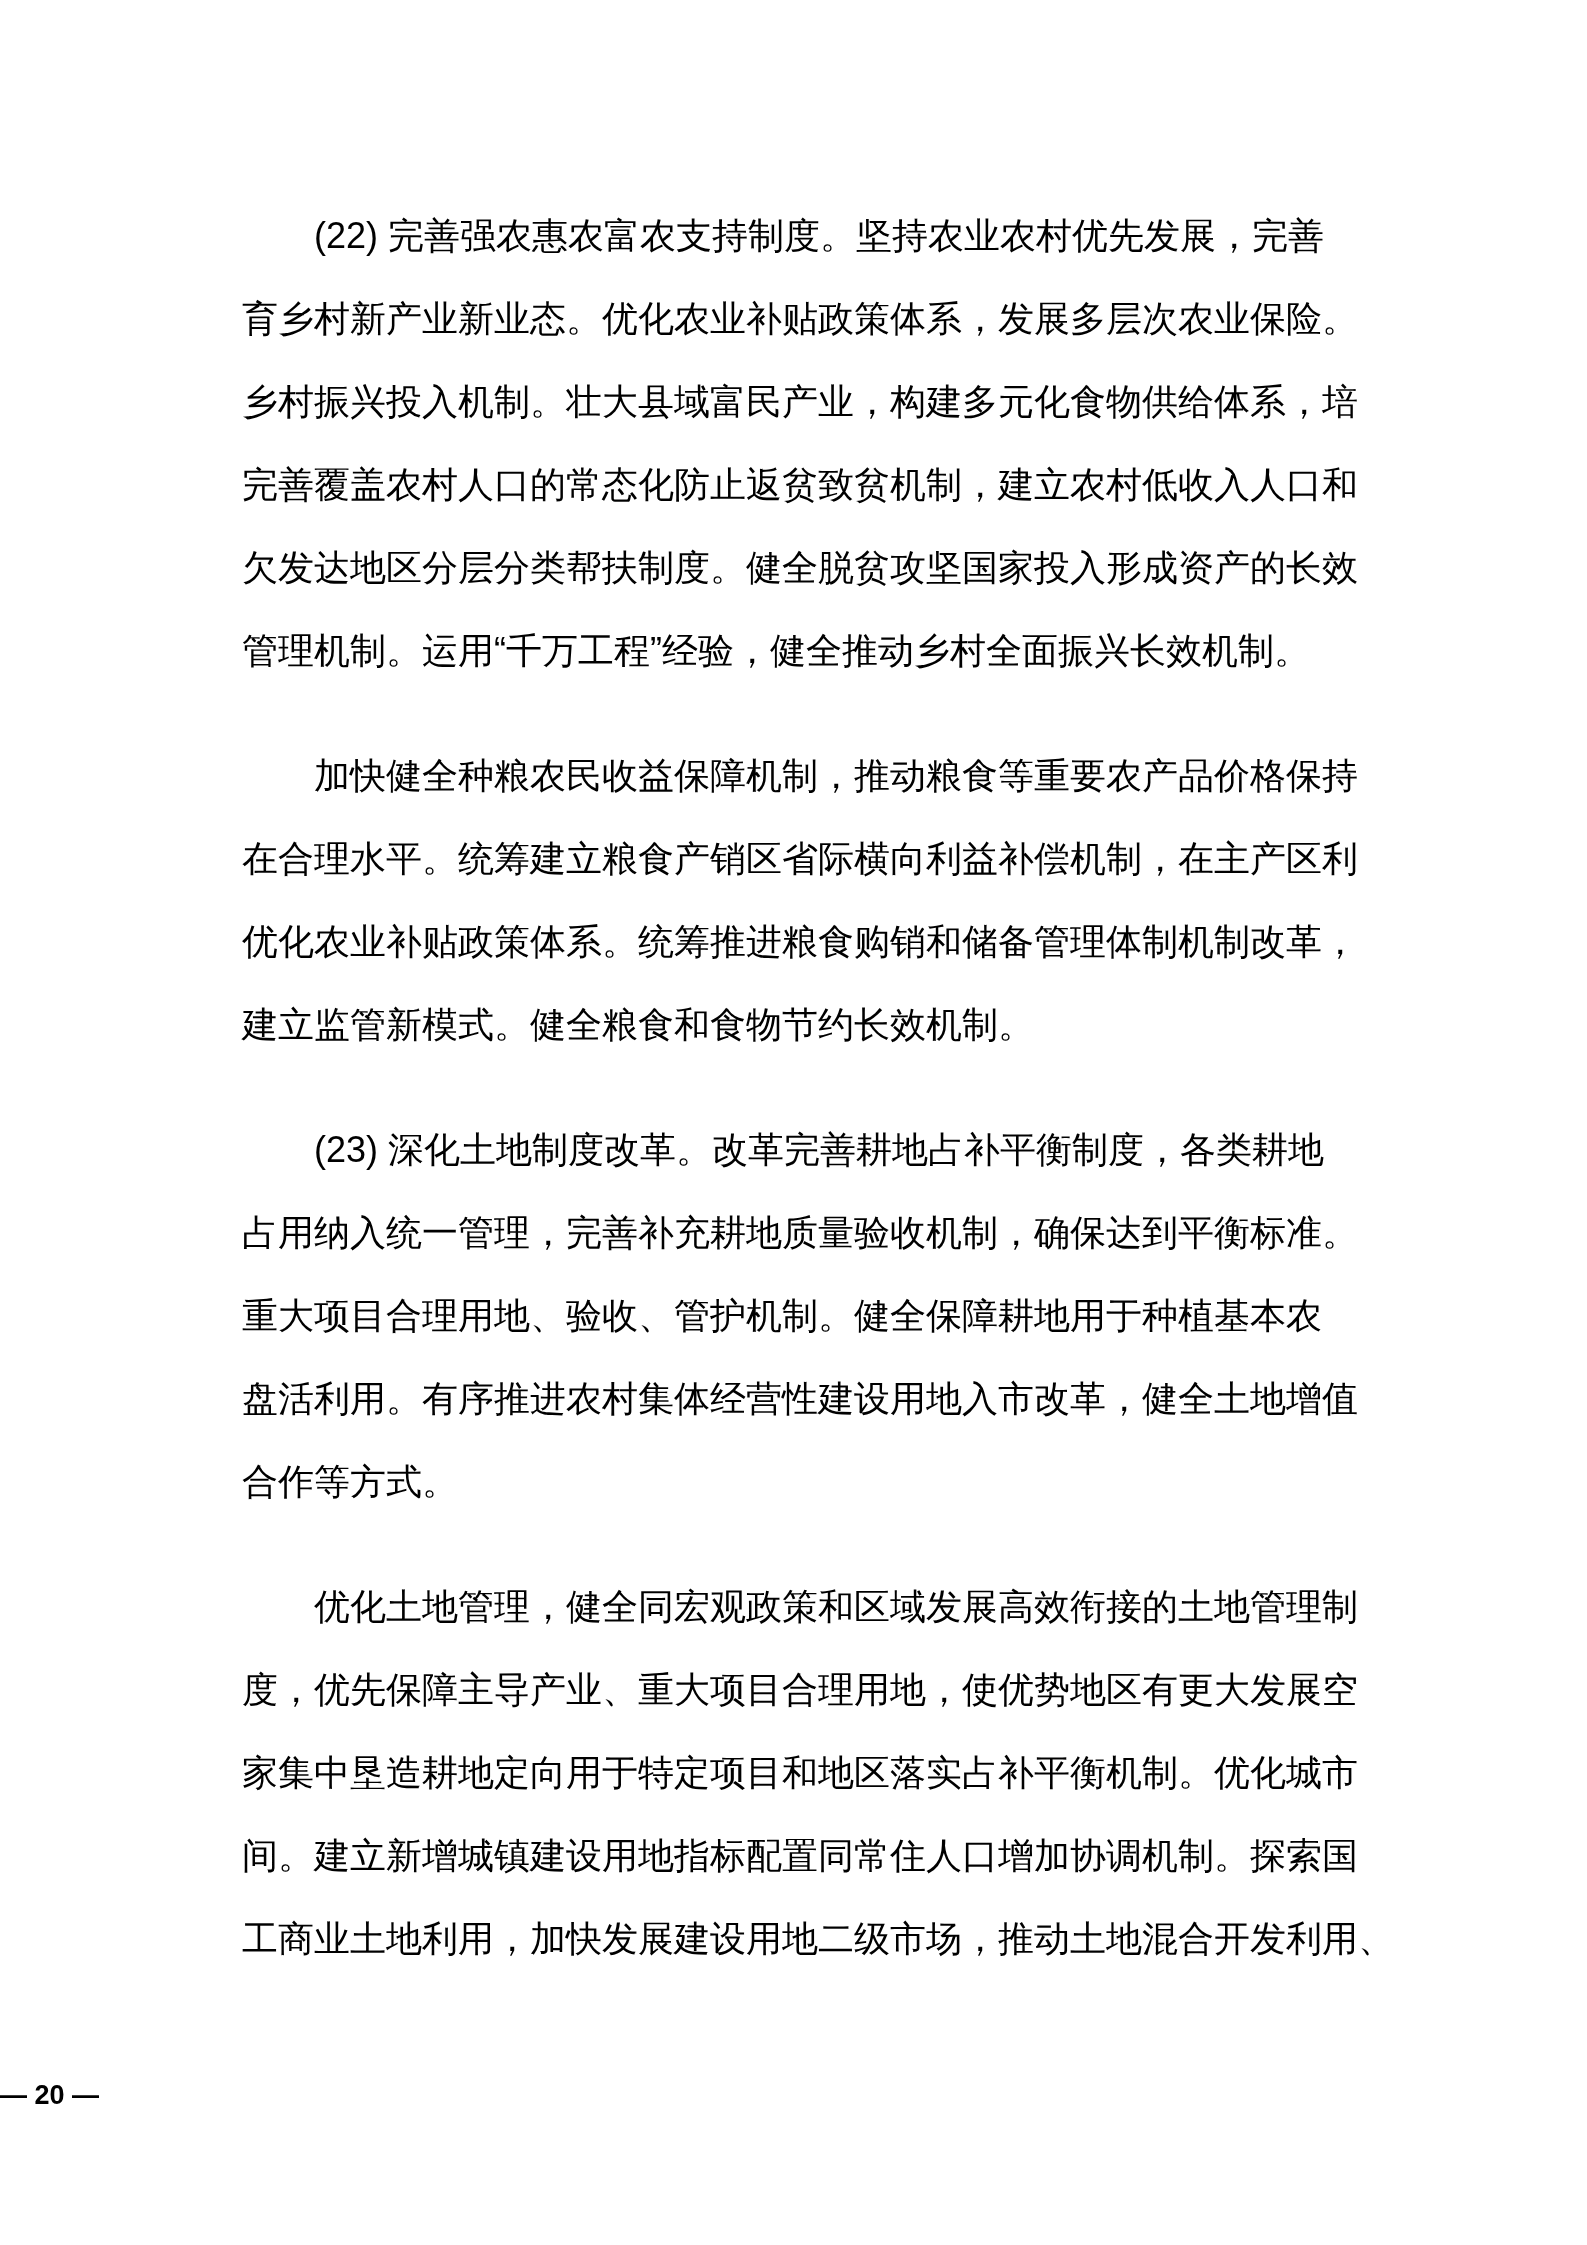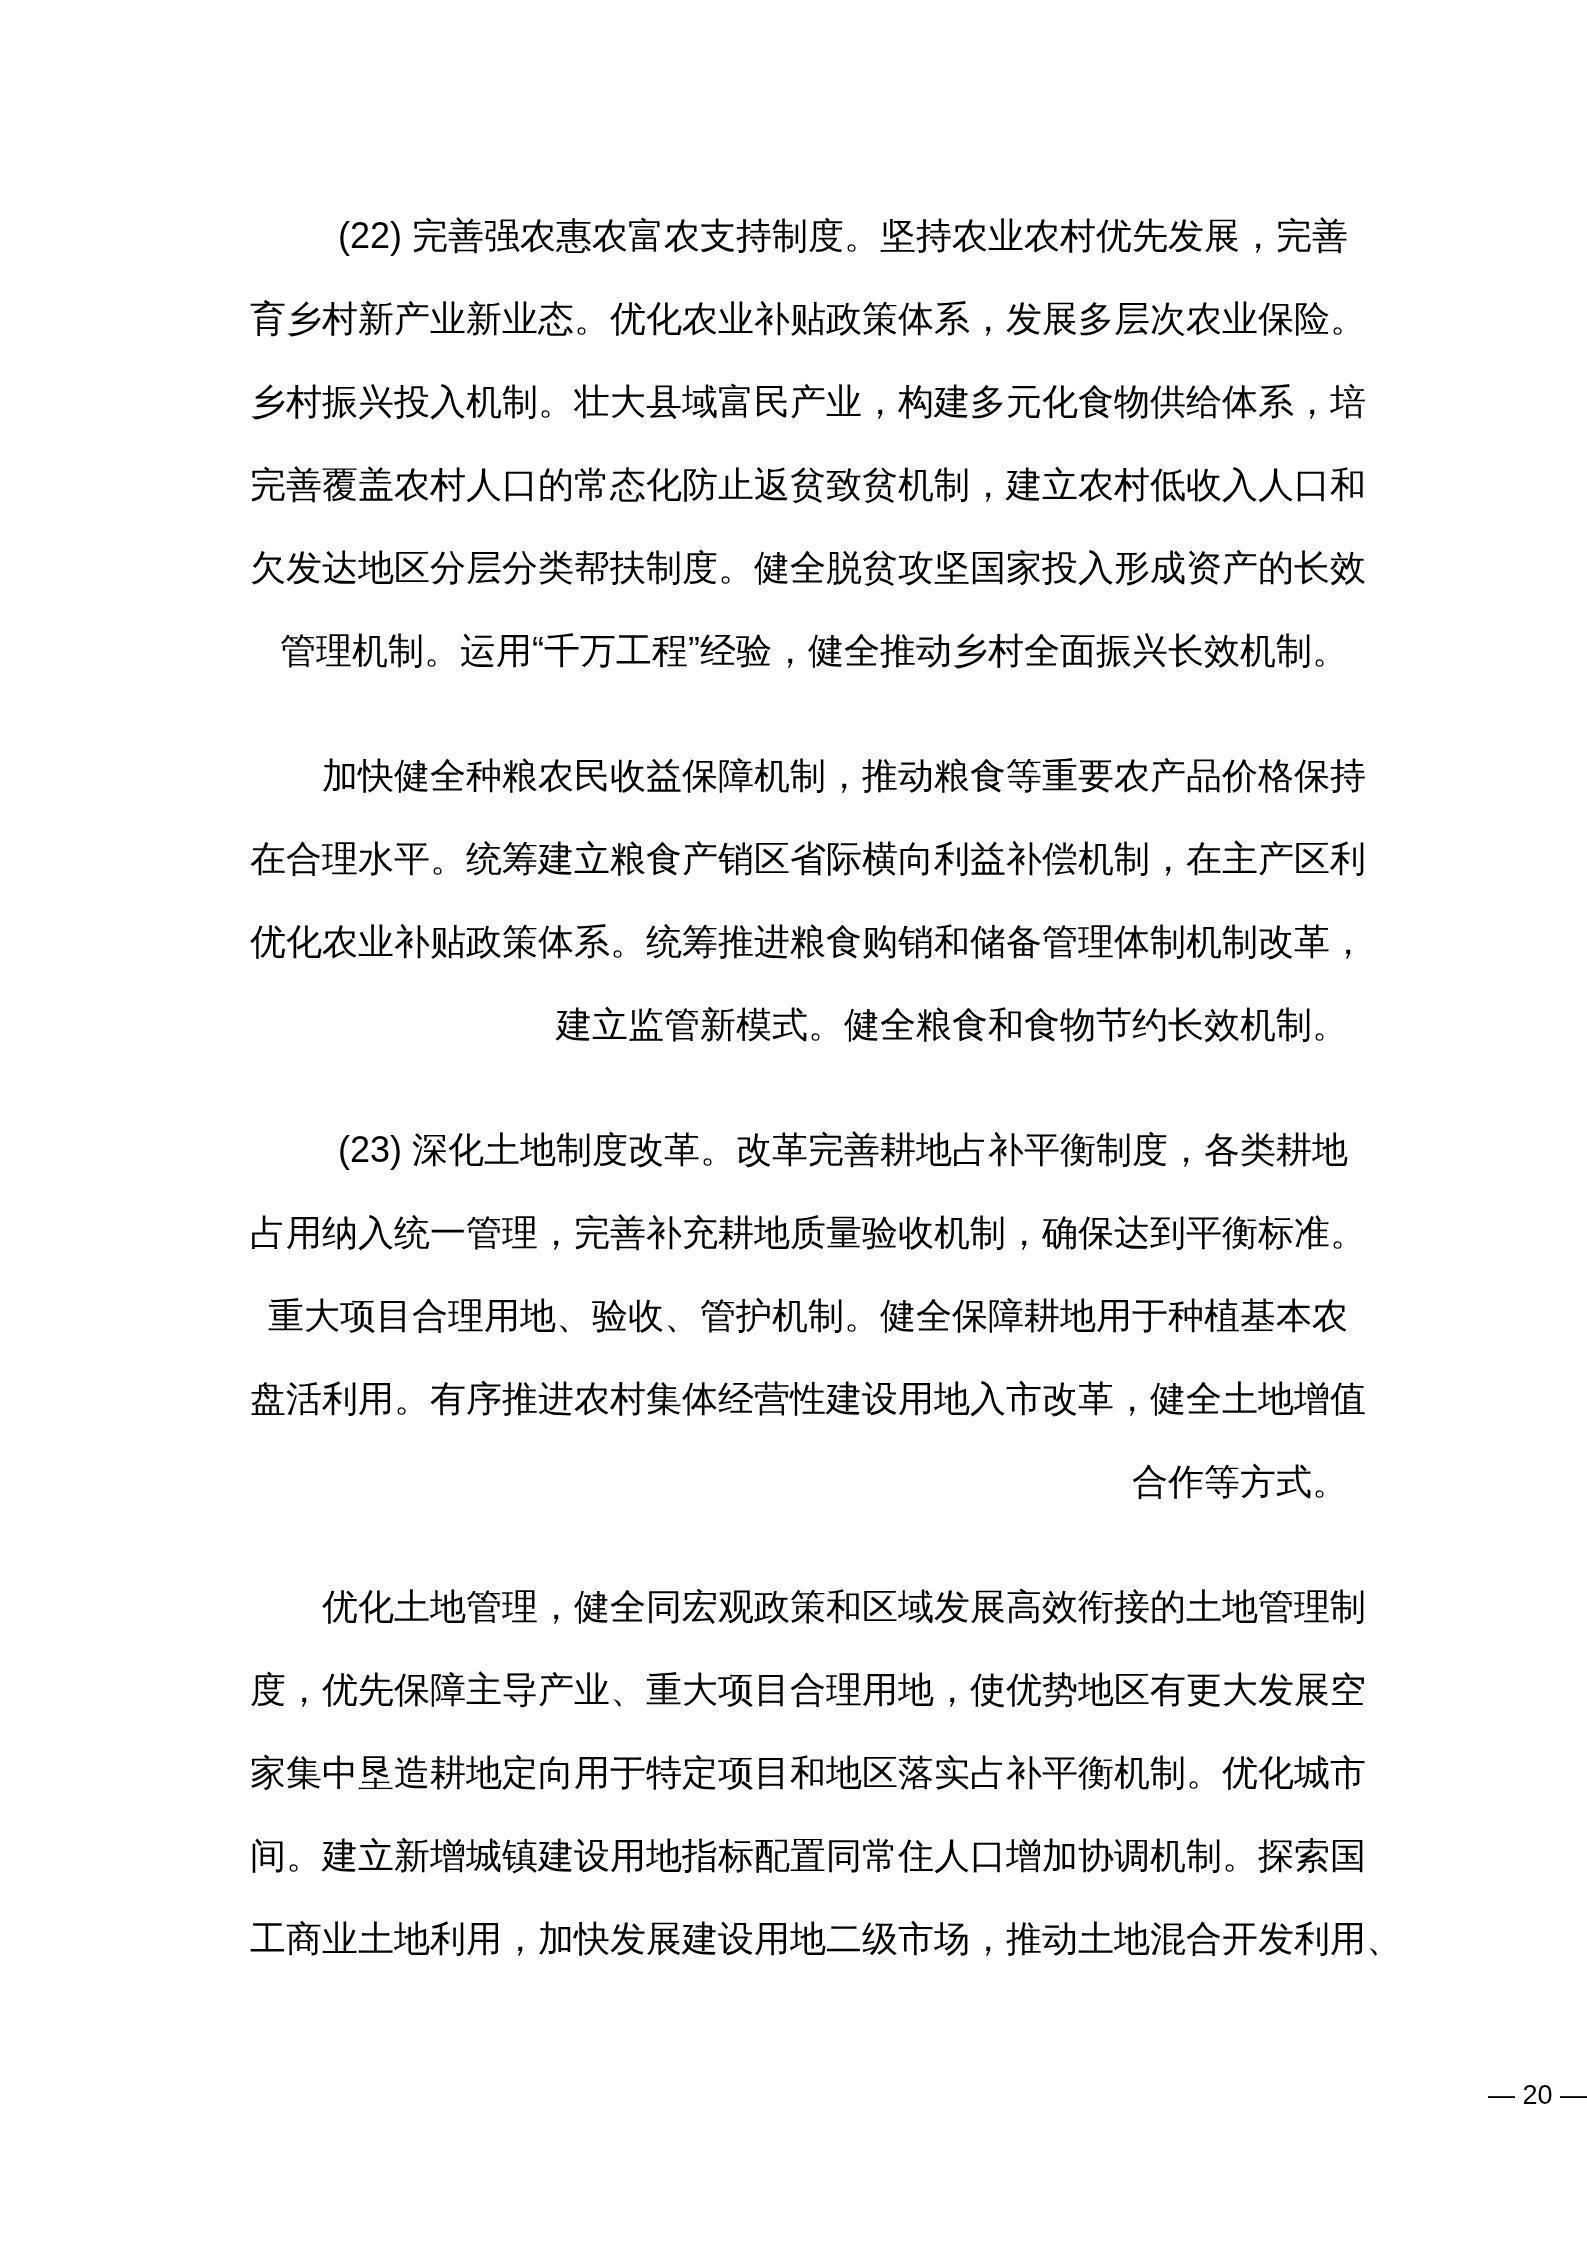--- a/index.html
+++ b/index.html
@@ -16,43 +16,43 @@
     font-family: "Liberation Sans", sans-serif;
     color: #000000;
   }
   .content {
     position: absolute;
     left: 238px;
     top: 194px;
     width: 1110px;
   }
   .para {
-    margin: 0 0 42px 12px;
+    margin: 0 0 42px 4px;
     padding: 0;
-    text-align: right;
   }
   .line {
     height: 83px;
     line-height: 83px;
     font-size: 36px;
     white-space: nowrap;
     color: #000000;
   }
   .para .line:first-child {
     text-indent: 72px;
   }
   .page-number {
     position: absolute;
     top: 2080px;
     left: 0;
     width: 100%;
-    text-align: right;
+    text-align: left;
     font-size: 27px;
     line-height: 30px;
     color: #000000;
+    font-weight: bold;
   }
 </style>
 </head>
 <body>
 
 <div class="page">
   <div class="content">
 
     <div class="para">
       <div class="line">(22) 完善强农惠农富农支持制度。坚持农业农村优先发展，完善</div>

